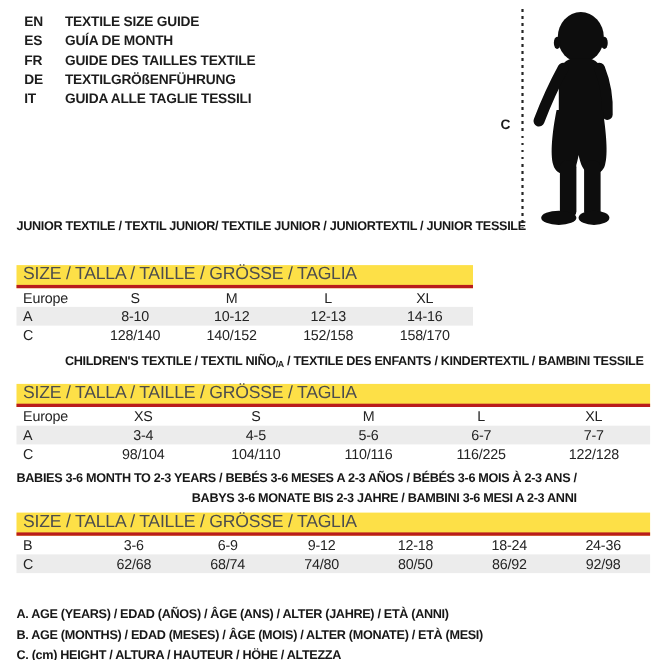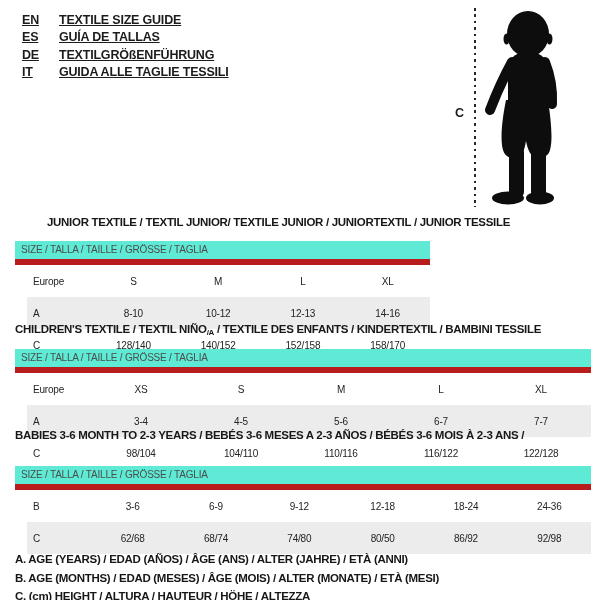--- a/index.html
+++ b/index.html
@@ -4,60 +4,64 @@
 <style>
   html,body{margin:0;padding:0;}
   body{
     width:600px;height:600px;position:relative;background:#ffffff;
     font-family:"Liberation Sans", sans-serif;
     color:#1c1c1c;overflow:hidden;
     -webkit-font-smoothing:antialiased;
   }
   
   .lang-list{position:absolute;left:22px;top:11px;}
-  .lang-row{display:flex;height:17.5px;align-items:center;font-size:12.5px;font-weight:bold;letter-spacing:-0.2px;text-decoration:underline;}
+  .lang-row{display:flex;height:17.5px;align-items:center;font-size:12.5px;font-weight:bold;letter-spacing:-0.2px;}
   .lang-code{width:37px;flex:0 0 37px;}
   .lang-text{white-space:nowrap;}
   
   .height-line{
     position:absolute;left:474px;top:8px;width:2px;height:199px;
     background-image:repeating-linear-gradient(to bottom,#262626 0px,#262626 2.6px,transparent 2.6px,transparent 6.4px);
   }
   .height-label{position:absolute;left:455px;top:106px;font-size:12.5px;font-weight:bold;}
   .baby-svg{position:absolute;left:482px;top:8px;width:88px;height:198px;}
   
   .section-title{
     position:absolute;left:15px;font-size:11.5px;font-weight:bold;
     letter-spacing:-0.3px;white-space:nowrap;line-height:18px;color:#171717;
   }
   .section-title sub{font-size:8px;vertical-align:-2px;}
   .tbl{position:absolute;left:15px;}
   .tbl-head{
-    height:18px;line-height:18px;background:#5eead4;border-bottom:6px solid #b91c1c;
-    padding-left:6px;font-size:10px;color:#4d4d4d;letter-spacing:-0.2px;white-space:nowrap;
+    height:18px;line-height:18px;background:#fde047;border-bottom:3px solid #b91c1c;
+    padding-left:6px;font-size:16px;color:#4d4d4d;letter-spacing:-0.2px;white-space:nowrap;
   }
-  .tbl-row{display:flex;height:32px;align-items:center;font-size:10px;letter-spacing:-0.2px;color:#242424;margin-left:12px;}
+  .tbl-row{display:flex;height:17px;align-items:center;font-size:13px;letter-spacing:-0.2px;color:#242424;}
   .tbl-row.shaded{background:#ececec;}
   .cell-label{flex:0 0 58px;padding-left:6px;text-align:left;}
   .cell{flex:1 1 0;text-align:center;}
   
   .footnotes{position:absolute;left:15px;top:550px;}
   .footnote-line{font-size:11.5px;font-weight:bold;letter-spacing:-0.3px;line-height:18.7px;white-space:nowrap;color:#171717;}
 </style>
 </head>
 <body>
 
 <div class="lang-list">
   <div class="lang-row">
     <span class="lang-code">EN</span>
     <span class="lang-text">TEXTILE SIZE GUIDE</span>
   </div>
   <div class="lang-row">
     <span class="lang-code">ES</span>
-    <span class="lang-text">GUÍA DE TALLAS</span>
+    <span class="lang-text">GUÍA DE MONTH</span>
+  </div>
+  <div class="lang-row">
+    <span class="lang-code">FR</span>
+    <span class="lang-text">GUIDE DES TAILLES TEXTILE</span>
   </div>
   <div class="lang-row">
     <span class="lang-code">DE</span>
     <span class="lang-text">TEXTILGRÖßENFÜHRUNG</span>
   </div>
   <div class="lang-row">
     <span class="lang-code">IT</span>
     <span class="lang-text">GUIDA ALLE TAGLIE TESSILI</span>
   </div>
 </div>
@@ -73,21 +77,21 @@
     <path d="M30,54 Q18,76 8,102" fill="none" stroke="#0d0d0d" stroke-width="10" stroke-linecap="round"></path>
     <path d="M63,54 Q71,74 70,96" fill="none" stroke="#0d0d0d" stroke-width="10" stroke-linecap="round"></path>
     <path d="M24,92 C20,112 18,132 21,142 C23,150 32,152 37,149 C42,146 43,138 44,133 C45,138 47,146 52,149 C57,152 66,150 68,142 C71,132 69,112 66,92 Z"></path>
     <rect x="27" y="138" width="15" height="52" rx="6"></rect>
     <rect x="49" y="138" width="15" height="52" rx="6"></rect>
     <ellipse cx="26" cy="190" rx="16" ry="6.5"></ellipse>
     <ellipse cx="58" cy="190" rx="14" ry="6.5"></ellipse>
   </g>
 </svg>
 
-<div class="section-title" style="top:213px;margin-left:32px;">JUNIOR TEXTILE / TEXTIL JUNIOR/ TEXTILE JUNIOR / JUNIORTEXTIL / JUNIOR TESSILE</div>
+<div class="section-title" style="top:197px;">JUNIOR TEXTILE / TEXTIL JUNIOR/ TEXTILE JUNIOR / JUNIORTEXTIL / JUNIOR TESSILE</div>
 <div class="tbl" style="top:241px;width:415px;">
   <div class="tbl-head">SIZE / TALLA / TAILLE / GRÖSSE / TAGLIA</div>
   <div class="tbl-row">
     <span class="cell-label">Europe</span>
     <span class="cell">S</span>
     <span class="cell">M</span>
     <span class="cell">L</span>
     <span class="cell">XL</span>
   </div>
   <div class="tbl-row shaded">
@@ -99,21 +103,21 @@
   </div>
   <div class="tbl-row">
     <span class="cell-label">C</span>
     <span class="cell">128/140</span>
     <span class="cell">140/152</span>
     <span class="cell">152/158</span>
     <span class="cell">158/170</span>
   </div>
 </div>
 
-<div class="section-title" style="top:320px;"><span>CHILDREN'S TEXTILE / TEXTIL NIÑO</span><sub>/A</sub><span> / TEXTILE DES ENFANTS / KINDERTEXTIL / BAMBINI TESSILE</span></div>
+<div class="section-title" style="top:320px;margin-left:44px;"><span>CHILDREN'S TEXTILE / TEXTIL NIÑO</span><sub>/A</sub><span> / TEXTILE DES ENFANTS / KINDERTEXTIL / BAMBINI TESSILE</span></div>
 <div class="tbl" style="top:349px;width:576px;">
   <div class="tbl-head">SIZE / TALLA / TAILLE / GRÖSSE / TAGLIA</div>
   <div class="tbl-row">
     <span class="cell-label">Europe</span>
     <span class="cell">XS</span>
     <span class="cell">S</span>
     <span class="cell">M</span>
     <span class="cell">L</span>
     <span class="cell">XL</span>
   </div>
@@ -123,27 +127,28 @@
     <span class="cell">4-5</span>
     <span class="cell">5-6</span>
     <span class="cell">6-7</span>
     <span class="cell">7-7</span>
   </div>
   <div class="tbl-row">
     <span class="cell-label">C</span>
     <span class="cell">98/104</span>
     <span class="cell">104/110</span>
     <span class="cell">110/116</span>
-    <span class="cell">116/122</span>
+    <span class="cell">116/225</span>
     <span class="cell">122/128</span>
   </div>
 </div>
 
 <div class="section-title" style="top:426px;text-align:right;">
   <div>BABIES 3-6 MONTH TO 2-3 YEARS / BEBÉS 3-6 MESES A 2-3 AÑOS / BÉBÉS 3-6 MOIS À 2-3 ANS /</div>
+  <div>BABYS 3-6 MONATE BIS 2-3 JAHRE / BAMBINI 3-6 MESI A 2-3 ANNI</div>
 </div>
 <div class="tbl" style="top:466px;width:576px;">
   <div class="tbl-head">SIZE / TALLA / TAILLE / GRÖSSE / TAGLIA</div>
   <div class="tbl-row">
     <span class="cell-label">B</span>
     <span class="cell">3-6</span>
     <span class="cell">6-9</span>
     <span class="cell">9-12</span>
     <span class="cell">12-18</span>
     <span class="cell">18-24</span>

